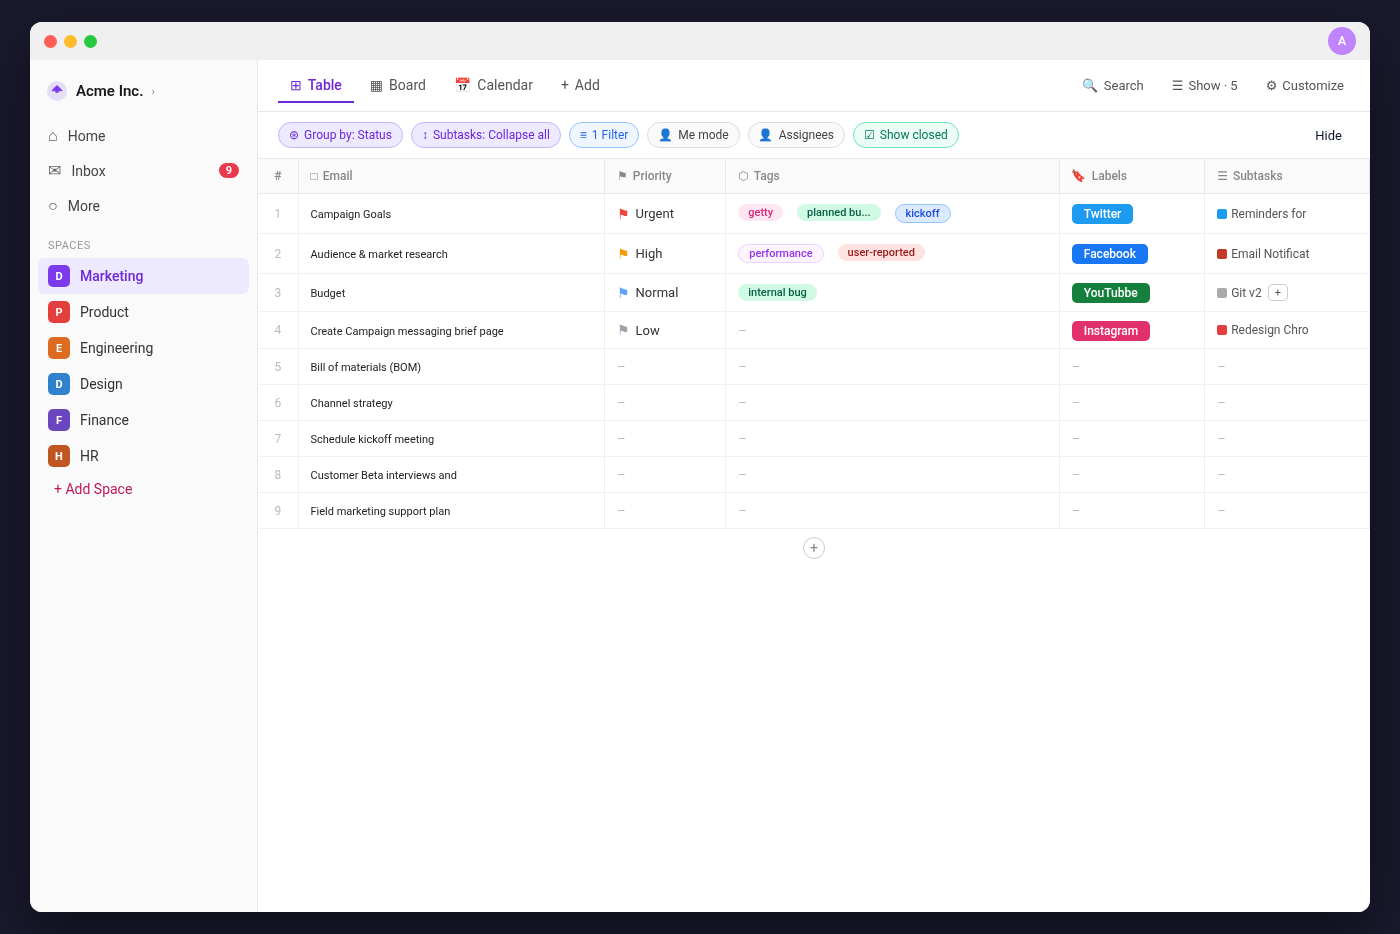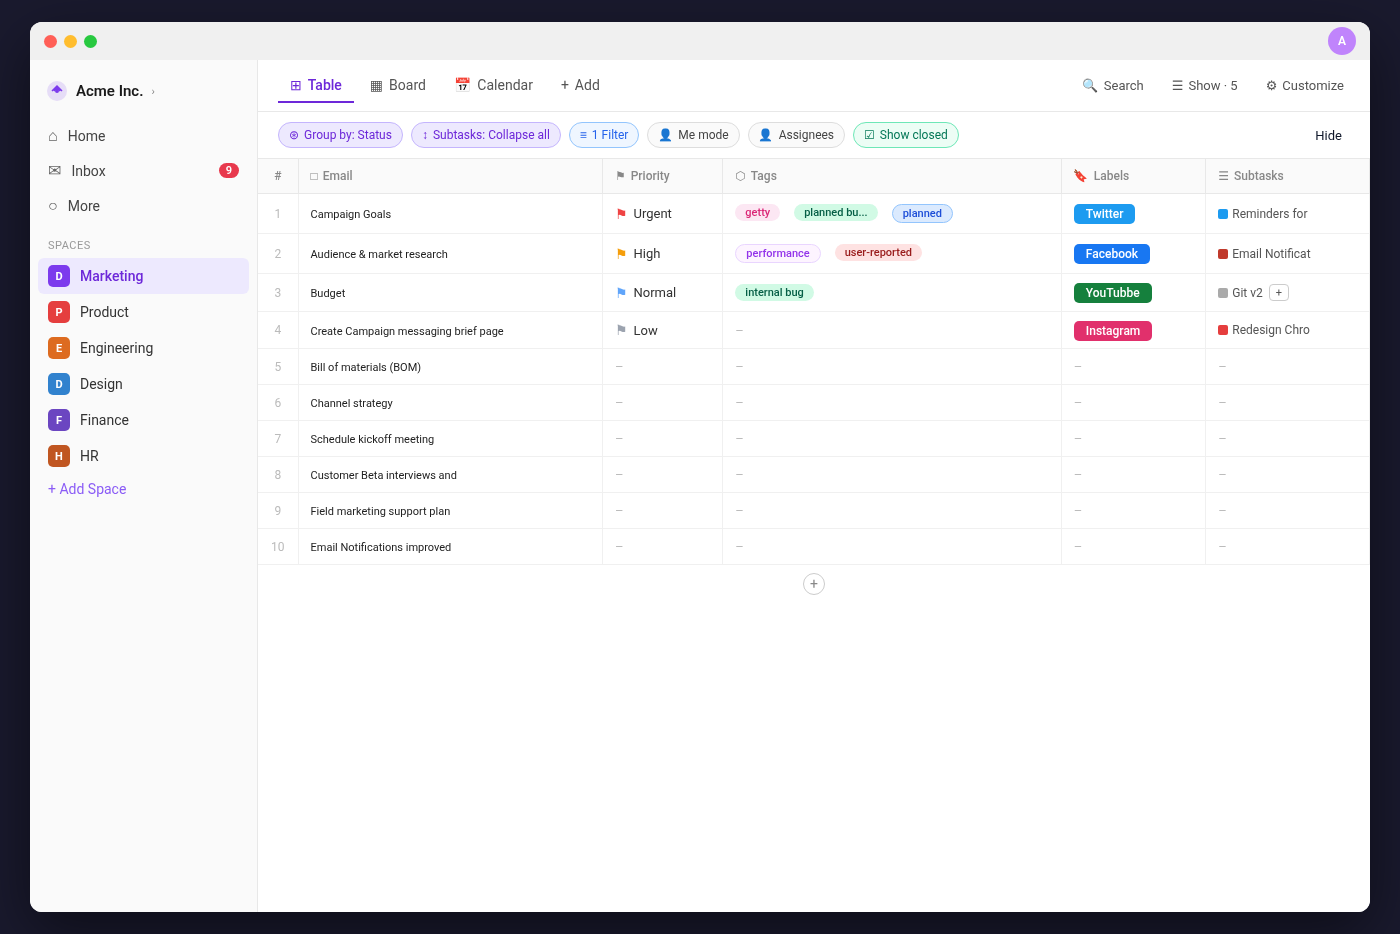--- a/index.html
+++ b/index.html
@@ -126,24 +126,24 @@
       justify-content: center;
       font-size: 11px;
       font-weight: 700;
       color: white;
       flex-shrink: 0;
     }
     .add-space {
       display: flex;
       align-items: center;
       gap: 8px;
-      padding: 7px 18px;
+      padding: 7px 24px;
       cursor: pointer;
       font-size: 14px;
-      color: #8b5cf6;
+      color: #be185d;
     }
     
     .main-content {
       flex: 1;
       display: flex;
       flex-direction: column;
       overflow: hidden;
       background: #fff;
     }
     .top-bar {
@@ -557,21 +557,21 @@
                 <td>
                   <div class="priority-cell">
                     <span class="priority-icon priority-urgent">⚑</span>
                     <span>Urgent</span>
                   </div>
                 </td>
                 <td>
                   <div class="tags-cell">
                     <span class="tag tag-getty">getty</span>
                     <span class="tag tag-planned">planned bu...</span>
-                    <span class="tag tag-webflow">planned</span>
+                    <span class="tag tag-webflow">kickoff</span>
                   </div>
                 </td>
                 <td class="label-cell"><span class="label-badge label-twitter">Twitter</span></td>
                 <td>
                   <div class="subtasks-cell">
                     <div class="subtask-item">
                       <div class="subtask-color" style="background:#1d9bf0;"></div>
                       <span>Reminders for</span>
                     </div>
                   </div>
@@ -680,28 +680,20 @@
                 <td><span class="dash">–</span></td>
               </tr>
               <tr>
                 <td>9</td>
                 <td><span class="task-name">Field marketing support plan</span></td>
                 <td><span class="dash">–</span></td>
                 <td><span class="dash">–</span></td>
                 <td class="label-cell"><span class="dash">–</span></td>
                 <td><span class="dash">–</span></td>
               </tr>
-              <tr>
-                <td>10</td>
-                <td><span class="task-name">Email Notifications improved</span></td>
-                <td><span class="dash">–</span></td>
-                <td><span class="dash">–</span></td>
-                <td class="label-cell"><span class="dash">–</span></td>
-                <td><span class="dash">–</span></td>
-              </tr>
             </tbody>
         </table>
         <div class="add-row-btn">
           <div class="add-circle">+</div>
         </div>
       </div>
     </div>
   </div>
 </div>
 

